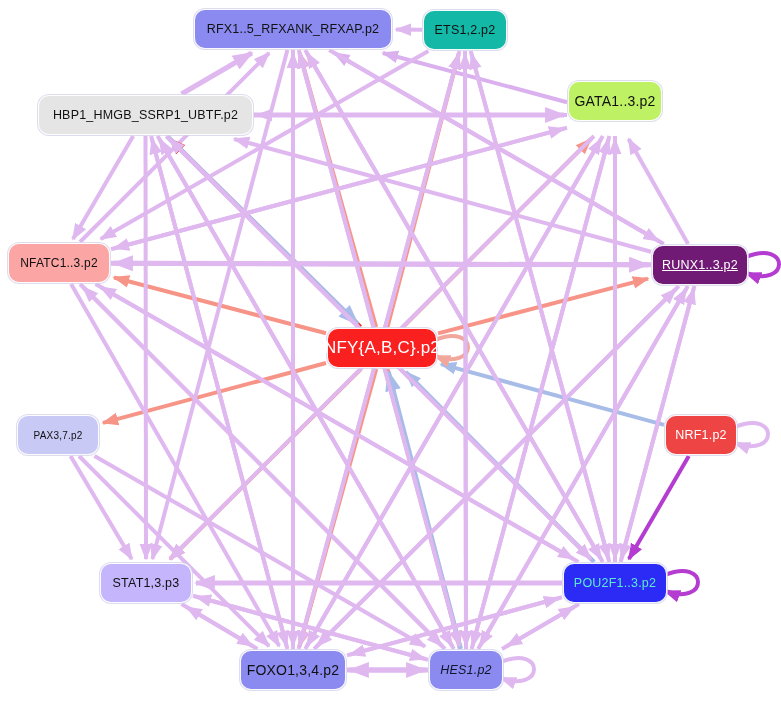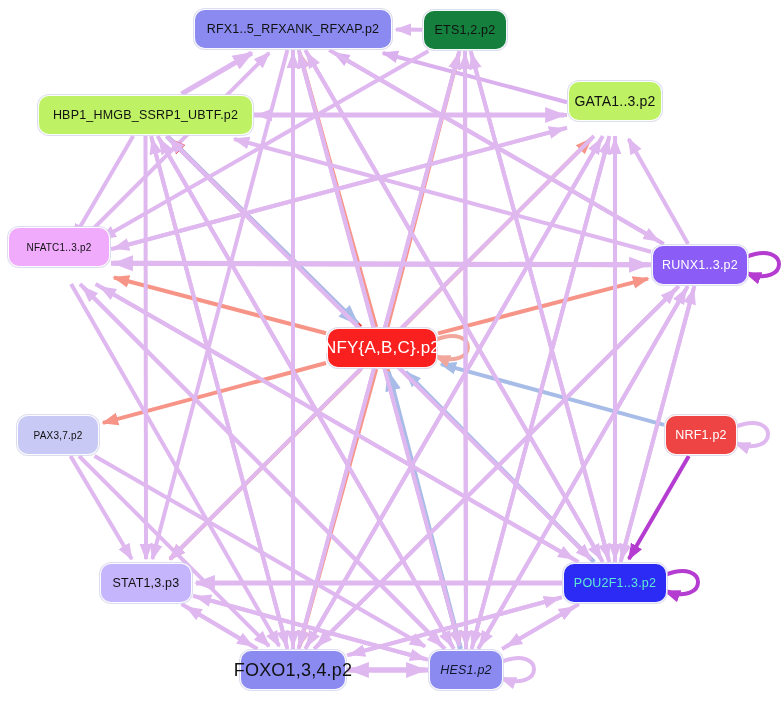--- a/index.html
+++ b/index.html
@@ -128,50 +128,50 @@
       <line x1="157.6" y1="136.0" x2="452.1" y2="646.0" stroke="#e0b8f0" stroke-width="4" stroke-linecap="butt" marker-end="url(#ah-e0b8f0)"></line>
       <line x1="95.5" y1="284.0" x2="573.3" y2="559.0" stroke="#e0b8f0" stroke-width="4" stroke-linecap="butt" marker-end="url(#ah-e0b8f0)"></line>
       <line x1="111.0" y1="249.2" x2="564.0" y2="128.6" stroke="#e0b8f0" stroke-width="4" stroke-linecap="butt" marker-end="url(#ah-e0b8f0)"></line>
       <line x1="79.0" y1="456.0" x2="269.0" y2="646.0" stroke="#e0b8f0" stroke-width="4" stroke-linecap="butt" marker-end="url(#ah-e0b8f0)"></line>
       <line x1="181.5" y1="604.0" x2="252.4" y2="646.0" stroke="#e0b8f0" stroke-width="4" stroke-linecap="butt" marker-end="url(#ah-e0b8f0)"></line>
     </svg>
   <div id="nodes">
       <div class="node" style="left: 194px; top: 9px; width: 198px; height: 40px; background: rgb(138, 138, 240); color: rgb(17, 17, 17); font-size: 12.5px;">
         <span class="lbl">RFX1..5_RFXANK_RFXAP.p2</span>
       </div>
-      <div class="node" style="left: 423px; top: 10px; width: 84px; height: 40px; background: #15803d; color: rgb(17, 17, 17); font-size: 12.5px;">
+      <div class="node" style="left: 423px; top: 10px; width: 84px; height: 40px; background: #14b8a6; color: rgb(17, 17, 17); font-size: 12.5px;">
         <span class="lbl">ETS1,2.p2</span>
       </div>
-      <div class="node" style="left: 38px; top: 95px; width: 215px; height: 40px; background: #bef264; color: rgb(17, 17, 17); font-size: 12.5px;">
+      <div class="node" style="left: 38px; top: 95px; width: 215px; height: 40px; background: #e5e5e5; color: rgb(17, 17, 17); font-size: 12.5px;">
         <span class="lbl">HBP1_HMGB_SSRP1_UBTF.p2</span>
       </div>
       <div class="node" style="left: 568px; top: 81px; width: 94px; height: 40px; background: #bef264; color: rgb(17, 17, 17); font-size: 14px;">
         <span class="lbl">GATA1..3.p2</span>
       </div>
-      <div class="node" style="left: 8px; top: 227px; width: 102px; height: 40px; background: #f0abfc; color: rgb(17, 17, 17); font-size: 10px;">
+      <div class="node" style="left: 8px; top: 243px; width: 102px; height: 40px; background: #fca5a5; color: rgb(17, 17, 17); font-size: 12px;">
         <span class="lbl">NFATC1..3.p2</span>
       </div>
-      <div class="node" style="left: 652px; top: 245px; width: 96px; height: 40px; background: #8b5cf6; color: rgb(255, 255, 255); font-size: 12.5px;">
+      <div class="node" style="left: 652px; top: 245px; width: 96px; height: 40px; background: #701a75; color: rgb(255, 255, 255); font-size: 12.5px; text-decoration: underline;">
         <span class="lbl">RUNX1..3.p2</span>
       </div>
       <div class="node" style="left: 327px; top: 328px; width: 110px; height: 40px; background: rgb(250, 32, 32); color: rgb(255, 255, 255); font-size: 17px;">
         <span class="lbl">NFY{A,B,C}.p2</span>
       </div>
       <div class="node" style="left: 17px; top: 415px; width: 82px; height: 40px; background: rgb(201, 201, 245); color: rgb(17, 17, 17); font-size: 10px;">
         <span class="lbl">PAX3,7.p2</span>
       </div>
       <div class="node" style="left: 665px; top: 415px; width: 72px; height: 40px; background: #ef4444; color: rgb(255, 255, 255); font-size: 12.5px;">
         <span class="lbl">NRF1.p2</span>
       </div>
       <div class="node" style="left: 100px; top: 563px; width: 92px; height: 40px; background: #c4b5fd; color: rgb(17, 17, 17); font-size: 12.5px;">
         <span class="lbl">STAT1,3.p3</span>
       </div>
       <div class="node" style="left: 563px; top: 563px; width: 104px; height: 40px; background: rgb(43, 43, 245); color: #5eead4; font-size: 12.5px;">
         <span class="lbl">POU2F1..3.p2</span>
       </div>
-      <div class="node" style="left: 240px; top: 650px; width: 106px; height: 40px; background: rgb(138, 138, 240); color: rgb(17, 17, 17); font-size: 18px;">
+      <div class="node" style="left: 240px; top: 650px; width: 106px; height: 40px; background: rgb(138, 138, 240); color: rgb(17, 17, 17); font-size: 14px;">
         <span class="lbl">FOXO1,3,4.p2</span>
       </div>
       <div class="node" style="left: 429px; top: 650px; width: 74px; height: 40px; background: rgb(138, 138, 240); color: #0f172a; font-size: 12.5px; font-style: italic;">
         <span class="lbl">HES1.p2</span>
       </div>
     </div>
 </div>
 
 </body></html>

